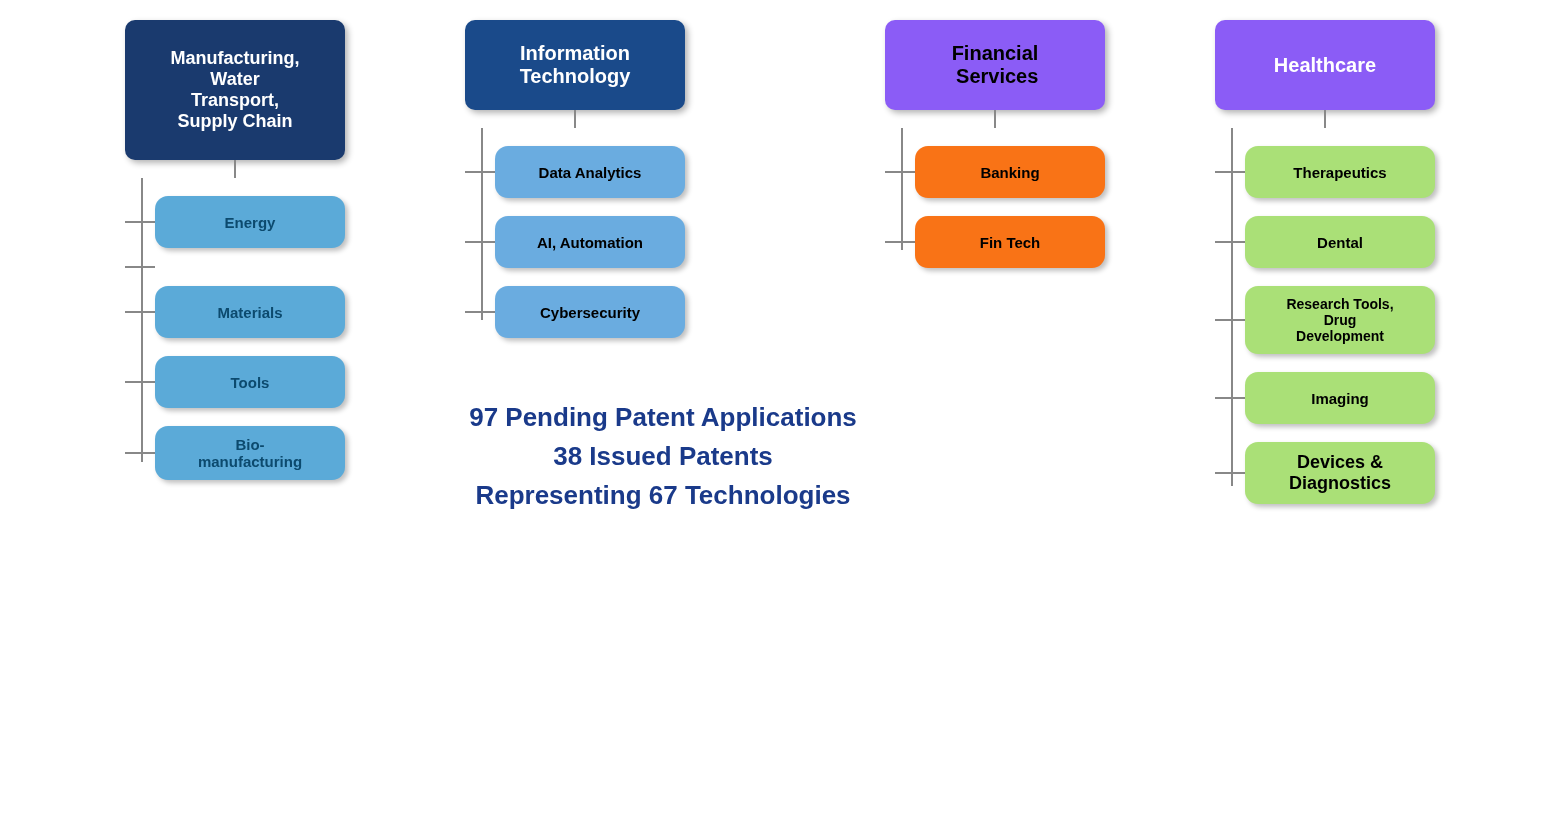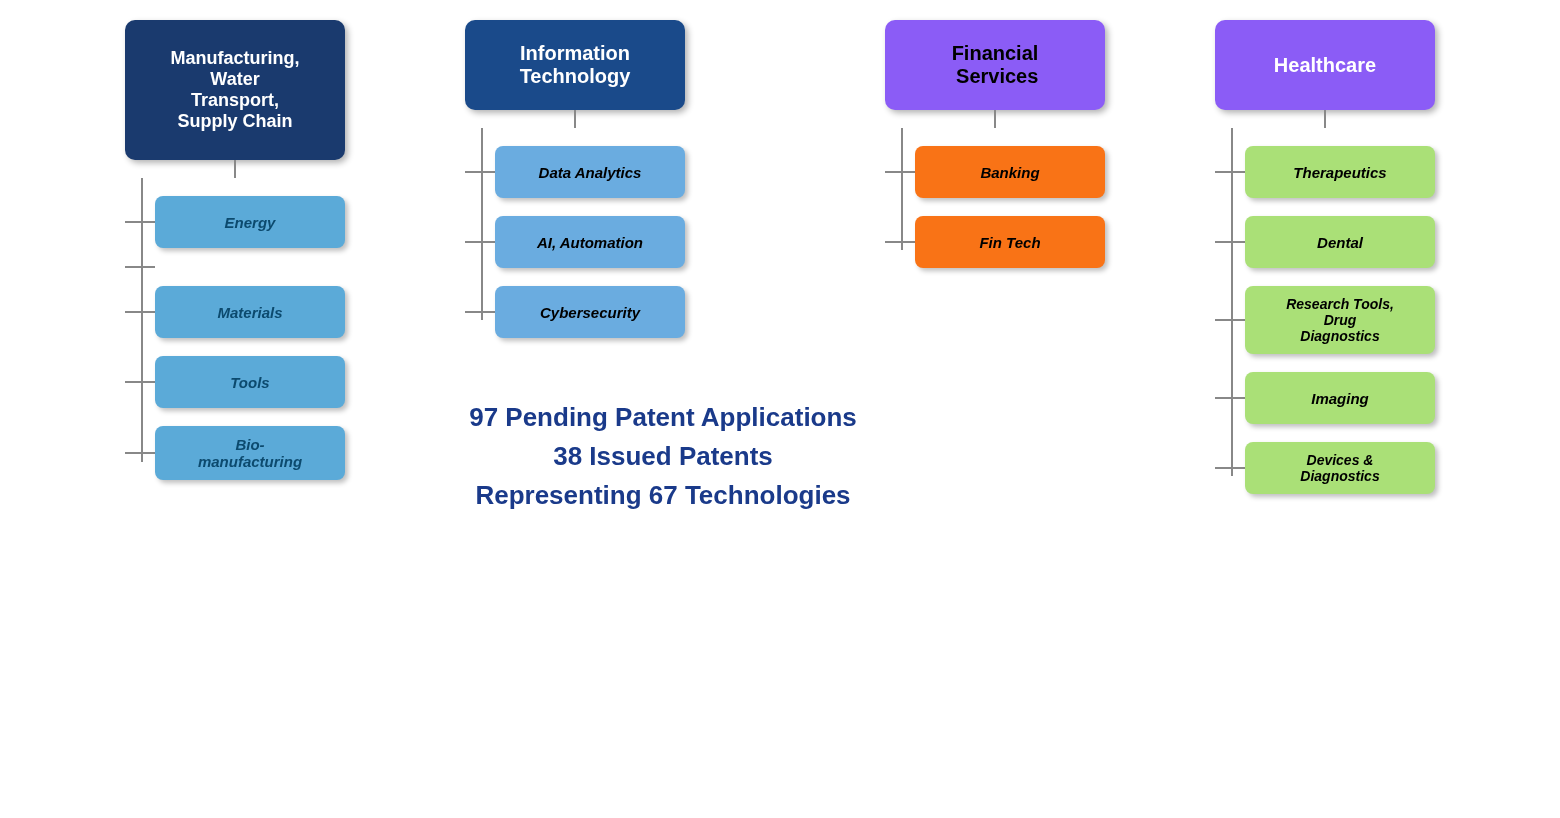--- a/index.html
+++ b/index.html
@@ -73,33 +73,32 @@
       position: relative;
       width: 100%;
     }
     .branch-h-line {
       width: 30px;
       height: 2px;
       background: #888;
       flex-shrink: 0;
     }
     .sub-box {
-      border-radius: 8px;
+      border-radius: 13px;
       padding: 10px 14px;
       text-align: center;
       font-weight: bold;
       font-size: 15px;
       color: #000;
       flex: 1;
       min-height: 52px;
       display: flex;
       align-items: center;
       justify-content: center;
       box-shadow: 3px 3px 5px rgba(0,0,0,0.25);
-      font-style: italic;
     }
     .sub-blue { background: #5baad8; color: #0c4a6e; }
     .sub-blue-mid { background: #6aace0; color: #000; }
     .sub-green-bright { background: #f97316; color: #000; }
     .sub-green-light { background: #aae077; color: #000; }
     .stats-text {
       text-align: center;
       color: #1a3a8a;
       font-weight: bold;
       font-size: 30px;
@@ -205,27 +204,27 @@
         <div class="sub-box sub-green-light">Therapeutics</div>
       </div>
       <div class="branch-item">
         <div class="branch-h-line"></div>
         <div class="sub-box sub-green-light">Dental</div>
       </div>
       <div class="branch-item">
         <div class="branch-h-line"></div>
         <div class="sub-box sub-green-light" style="white-space:pre-line; font-size:14px;">Research Tools,
 Drug
+Development</div>
+      </div>
+      <div class="branch-item">
+        <div class="branch-h-line"></div>
+        <div class="sub-box sub-green-light">Imaging</div>
+      </div>
+      <div class="branch-item">
+        <div class="branch-h-line"></div>
+        <div class="sub-box sub-green-light" style="white-space:pre-line; font-size:18px;">Devices &amp;
 Diagnostics</div>
       </div>
-      <div class="branch-item">
-        <div class="branch-h-line"></div>
-        <div class="sub-box sub-green-light">Imaging</div>
-      </div>
-      <div class="branch-item">
-        <div class="branch-h-line"></div>
-        <div class="sub-box sub-green-light" style="white-space:pre-line; font-size:14px;">Devices &amp;
-Diagnostics</div>
-      </div>
     </div>
   </div>
 
 </div>
 
 </body></html>

